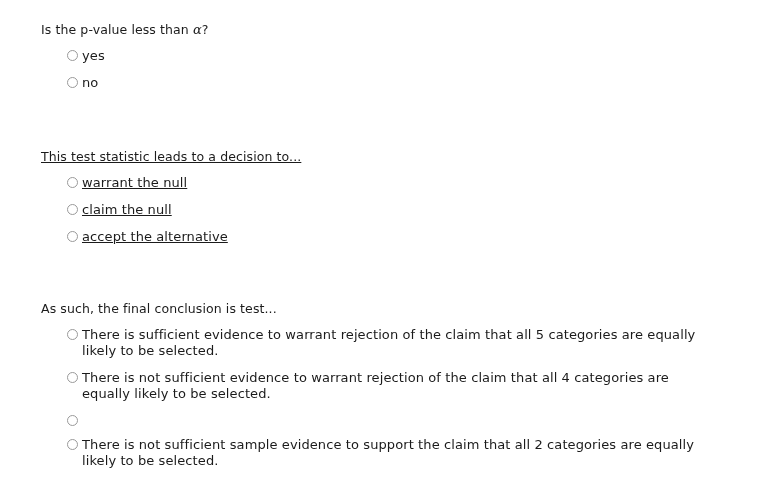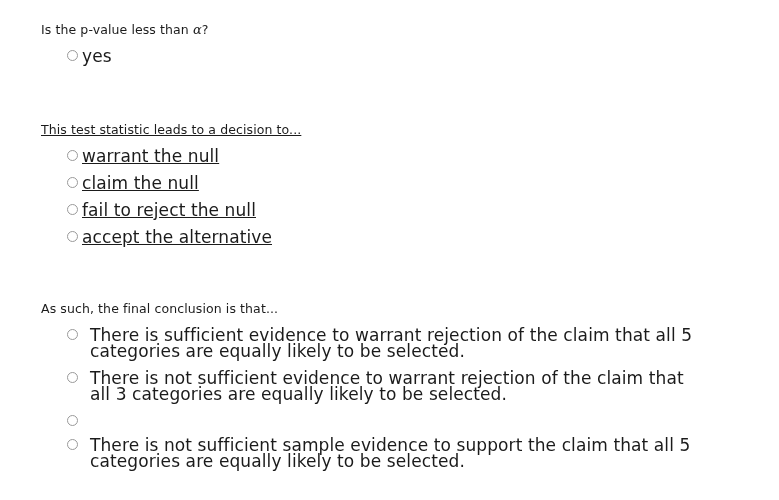--- a/index.html
+++ b/index.html
@@ -59,82 +59,81 @@
     width: 11px;
     height: 11px;
     border: 1px solid #9a9a9a;
     border-radius: 50%;
     background: #ffffff;
     margin-top: 2px;
     margin-right: 4px;
     box-sizing: border-box;
   }
   .option-label {
-    font-size: 17px;
+    font-size: 13px;
     line-height: 16px;
     color: #1b1b1b;
     letter-spacing: 0.1px;
   }
   .wide .option-label {
     max-width: 662px;
     display: block;
-    margin-left: 8px;
   }
 </style>
 </head>
 <body>
 
 <div class="page">
 
   <div class="question-block q1">
     <p class="prompt"><span>Is the p-value less than </span><span class="alpha">α</span><span>?</span></p>
     <ul class="options">
       <li class="option">
         <span class="radio"></span>
         <span class="option-label">yes</span>
+      </li>
+      <li class="option">
+        <span class="radio"></span>
+        <span class="option-label">no</span>
       </li>
     </ul>
   </div>
 
   <div class="question-block q2">
     <p class="prompt">This test statistic leads to a decision to...</p>
     <ul class="options">
       <li class="option">
         <span class="radio"></span>
         <span class="option-label">warrant the null</span>
       </li>
       <li class="option">
         <span class="radio"></span>
         <span class="option-label">claim the null</span>
       </li>
       <li class="option">
         <span class="radio"></span>
-        <span class="option-label">fail to reject the null</span>
-      </li>
-      <li class="option">
-        <span class="radio"></span>
         <span class="option-label">accept the alternative</span>
       </li>
     </ul>
   </div>
 
   <div class="question-block q3">
-    <p class="prompt">As such, the final conclusion is that...</p>
+    <p class="prompt">As such, the final conclusion is test...</p>
     <ul class="options wide">
       <li class="option">
         <span class="radio"></span>
         <span class="option-label">There is sufficient evidence to warrant rejection of the claim that all 5 categories are equally likely to be selected.</span>
       </li>
       <li class="option">
         <span class="radio"></span>
-        <span class="option-label">There is not sufficient evidence to warrant rejection of the claim that all 3 categories are equally likely to be selected.</span>
+        <span class="option-label">There is not sufficient evidence to warrant rejection of the claim that all 4 categories are equally likely to be selected.</span>
       </li>
       <li class="option">
         <span class="radio"></span>
       </li>
       <li class="option">
         <span class="radio"></span>
-        <span class="option-label">There is not sufficient sample evidence to support the claim that all 5 categories are equally likely to be selected.</span>
+        <span class="option-label">There is not sufficient sample evidence to support the claim that all 2 categories are equally likely to be selected.</span>
       </li>
     </ul>
   </div>
 
 </div>
 
 </body></html>

